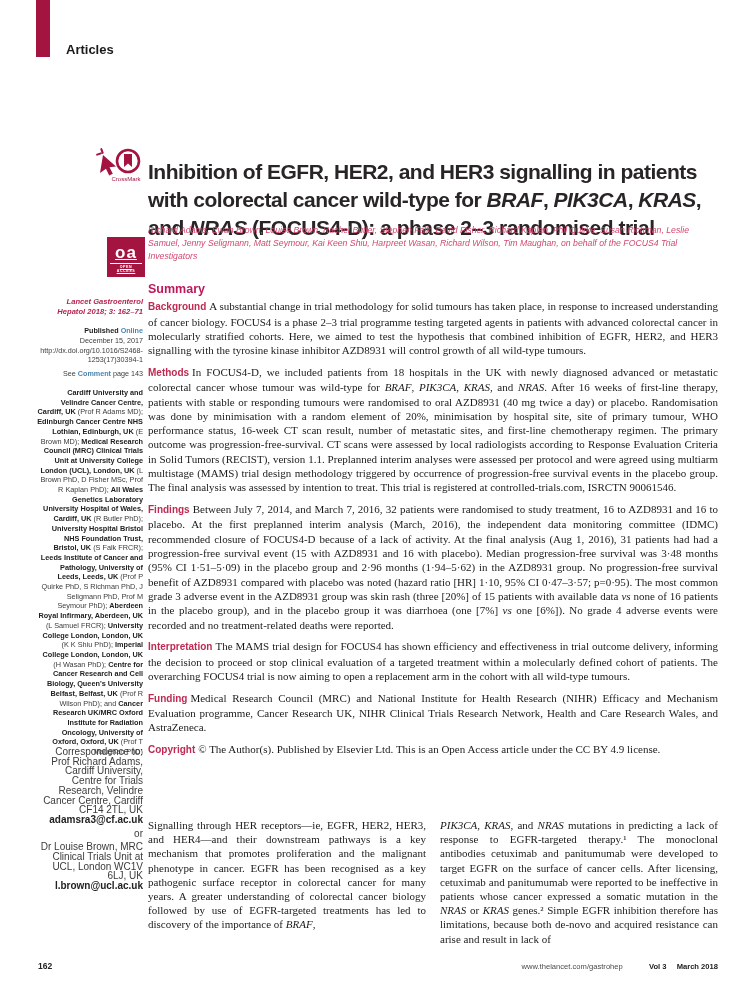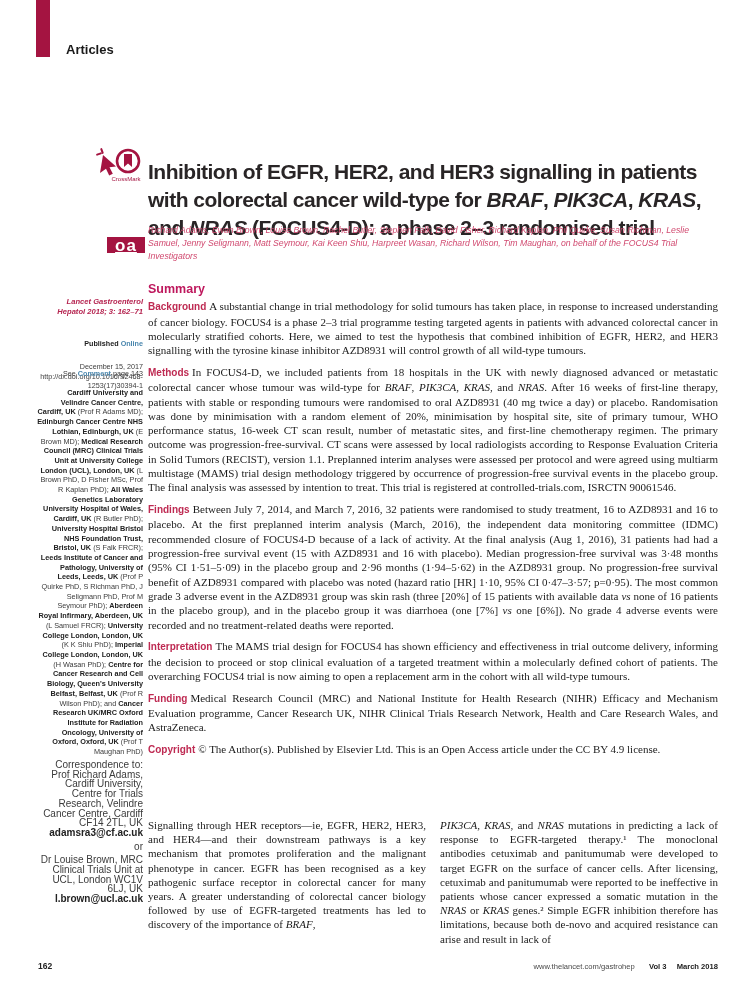--- a/index.html
+++ b/index.html
@@ -5,41 +5,41 @@
   html,body{margin:0;padding:0;background:#fff;}
   .page{position:relative;width:745px;height:1000px;background:#ffffff;overflow:hidden;
         font-family:"Liberation Sans",sans-serif;-webkit-font-smoothing:antialiased;}
 
   
   .red-bar{position:absolute;left:36px;top:0;width:14px;height:57px;background:#a41441;}
   .articles-label{position:absolute;left:66px;top:42px;font-size:13px;font-weight:bold;color:#1a1a1a;}
 
   
   .crossmark{position:absolute;left:95px;top:146px;width:52px;height:58px;}
-  .oa{position:absolute;left:107px;top:237px;width:38px;height:16px;background:#a41441;color:#fff;
-      text-align:center;box-sizing:border-box;padding-top:0;text-decoration:underline;}
+  .oa{position:absolute;left:107px;top:237px;width:38px;height:40px;background:#a41441;color:#fff;
+      text-align:center;box-sizing:border-box;padding-top:7px;text-decoration:underline;}
   .oa-text{font-size:17px;font-weight:bold;line-height:18px;letter-spacing:1px;display:block;}
   .oa-sub{display:block;font-size:3.6px;letter-spacing:.6px;border-top:1px solid #fff;margin:1px 3px 0;padding-top:1px;font-weight:bold;}
 
   
   .title{position:absolute;left:148px;top:144px;width:584px;font-size:21px;line-height:28px;
          font-weight:bold;color:#292526;letter-spacing:-0.5px;}
   .authors{position:absolute;left:148px;top:224px;width:572px;font-size:8.7px;line-height:13px;
            color:#d14a70;font-style:italic;}
 
   
   .sb{position:absolute;left:37px;width:106px;text-align:right;color:#3b3b3b;}
   .sb-citation{top:297px;font-size:7.6px;line-height:10px;font-weight:bold;font-style:italic;color:#b52450;}
   .sb-pub{top:326px;font-size:7.2px;line-height:9.8px;}
   .sb-see{top:369px;font-size:7.2px;line-height:9.8px;}
   .sb-affil{top:388px;font-size:7.3px;line-height:9.7px;}
   .sb-corr{top:747px;font-size:10px;line-height:9.7px;}
   .sb-b{font-weight:bold;color:#222;}
   .sb-link{color:#4a87ae;font-weight:bold;cursor:pointer;}
-  .sb-block-line{display:block;margin-top:13px;}
+  .sb-block-line{display:block;}
   .doi{word-break:break-all;display:block;}
   .sb-email{display:block;font-weight:bold;color:#222;cursor:pointer;}
   .sb-or{display:block;margin:4px 0;}
 
   
   .seg-i{font-style:italic;}
   .seg-b{font-weight:bold;color:#222;}
 
   
   .summary{position:absolute;left:148px;top:282px;width:570px;font-family:"Liberation Serif",serif;
@@ -48,21 +48,21 @@
   .sum-p{margin:0 0 7.5px 0;}
   .lead{font-family:"Liberation Sans",sans-serif;font-weight:bold;color:#be2a52;font-size:10px;margin-right:3px;}
   .intro{position:absolute;left:148px;top:816px;width:570px;}
   .cols{display:flex;gap:14px;margin-top:2px;}
   .col{width:278px;font-family:"Liberation Serif",serif;font-size:11px;line-height:14.2px;
        text-align:justify;color:#1b1b1b;}
 
   
   .pagenum{position:absolute;left:38px;top:961px;font-size:8.5px;font-weight:bold;color:#222;}
   .footer-right{position:absolute;right:27px;top:962px;font-size:7.6px;color:#222;}
-  .f-url{color:#4a4a4a;margin-right:12px;cursor:pointer;}
+  .f-url{color:#4a4a4a;margin-right:24px;cursor:pointer;}
   .f-vol{font-weight:bold;margin-right:8px;}
   .f-date{font-weight:bold;text-align:right;}
 </style>
 </head>
 <body>
 
 <div class="page">
 
   <div class="red-bar"></div>
   <div class="articles-label">Articles</div>

